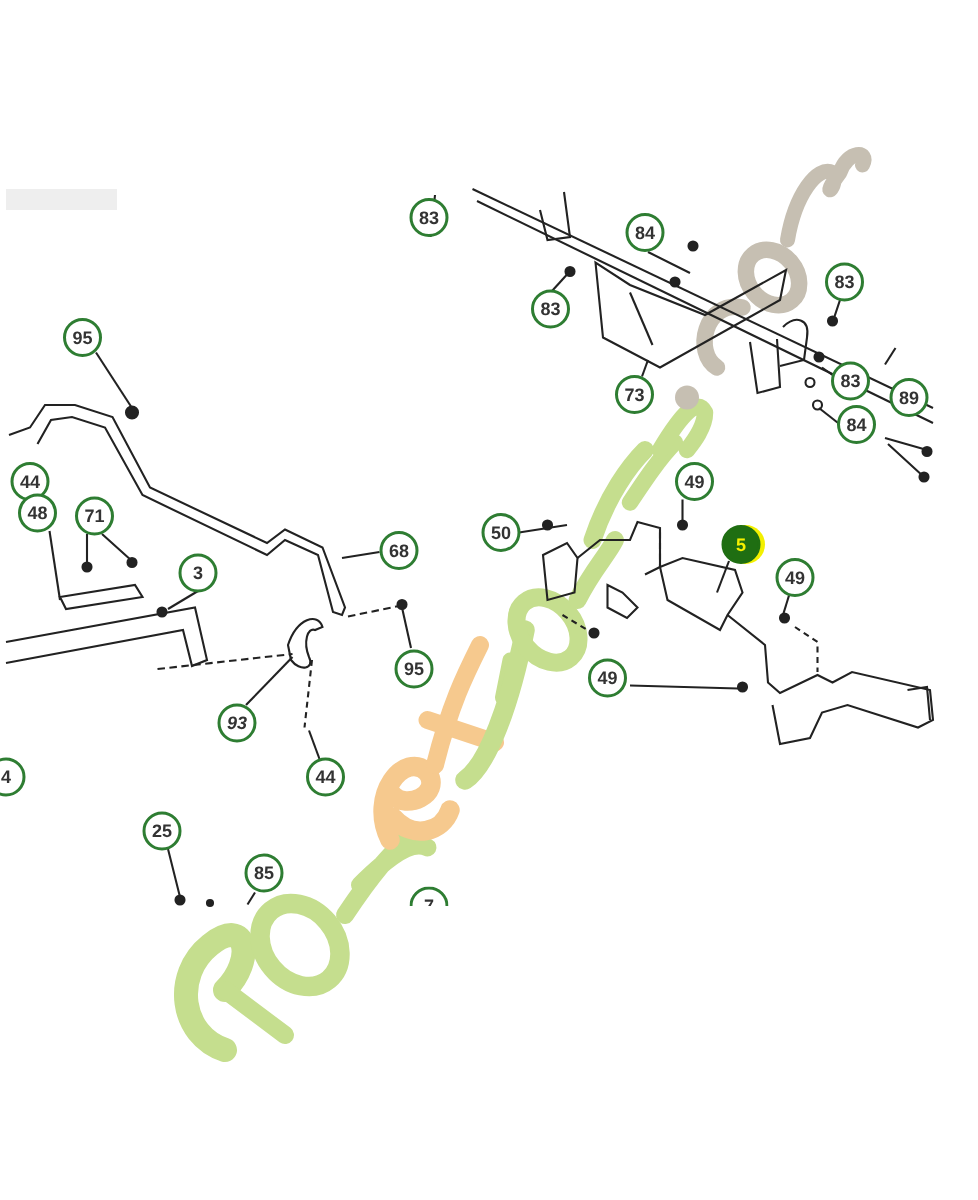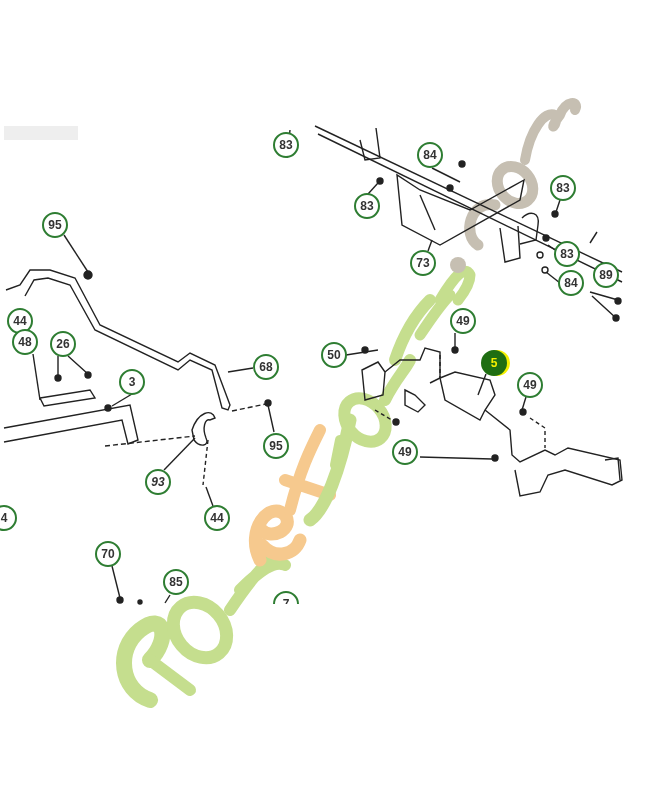--- a/index.html
+++ b/index.html
@@ -131,36 +131,36 @@
       <path d="M112 566 L 120 598"></path>
       <path d="M170 595 L 165 603"></path>
     </g>
   </svg>
 
   <div id="callouts">
       <div class="callout" style="left: 286px; top: 145px;">83</div>
       <div class="callout" style="left: 430px; top: 155px;">84</div>
       <div class="callout" style="left: 367px; top: 206px;">83</div>
       <div class="callout" style="left: 563px; top: 188px;">83</div>
-      <div class="callout" style="left: 606px; top: 222px; margin-top: 40px;">89</div>
+      <div class="callout" style="left: 606px; top: 212px; margin-top: 40px;">89</div>
       <div class="callout" style="left: 567px; top: 254px;">83</div>
       <div class="callout" style="left: 423px; top: 263px;">73</div>
       <div class="callout" style="left: 571px; top: 283px;">84</div>
       <div class="callout" style="left: 55px; top: 225px;">95</div>
       <div class="callout" style="left: 20px; top: 321px;">44</div>
       <div class="callout" style="left: 25px; top: 342px;">48</div>
-      <div class="callout" style="left: 63px; top: 344px;">26</div>
+      <div class="callout" style="left: 63px; top: 344px;">71</div>
       <div class="callout" style="left: 463px; top: 321px;">49</div>
       <div class="callout" style="left: 334px; top: 355px;">50</div>
       <div class="callout active" style="left: 494px; top: 363px;">5</div>
       <div class="callout" style="left: 266px; top: 367px;">68</div>
       <div class="callout" style="left: 132px; top: 382px;">3</div>
       <div class="callout" style="left: 530px; top: 385px;">49</div>
       <div class="callout" style="left: 276px; top: 446px;">95</div>
       <div class="callout" style="left: 405px; top: 452px;">49</div>
       <div class="callout" style="left: 158px; top: 482px; font-style: italic;">93</div>
       <div class="callout" style="left: 4px; top: 518px;">4</div>
       <div class="callout" style="left: 217px; top: 518px;">44</div>
-      <div class="callout" style="left: 108px; top: 554px;">70</div>
+      <div class="callout" style="left: 108px; top: 554px;">25</div>
       <div class="callout" style="left: 176px; top: 582px;">85</div>
       <div class="callout clip" style="left: 286px; top: 604px;">7</div>
     </div>
 </div>
 
 </body></html>

